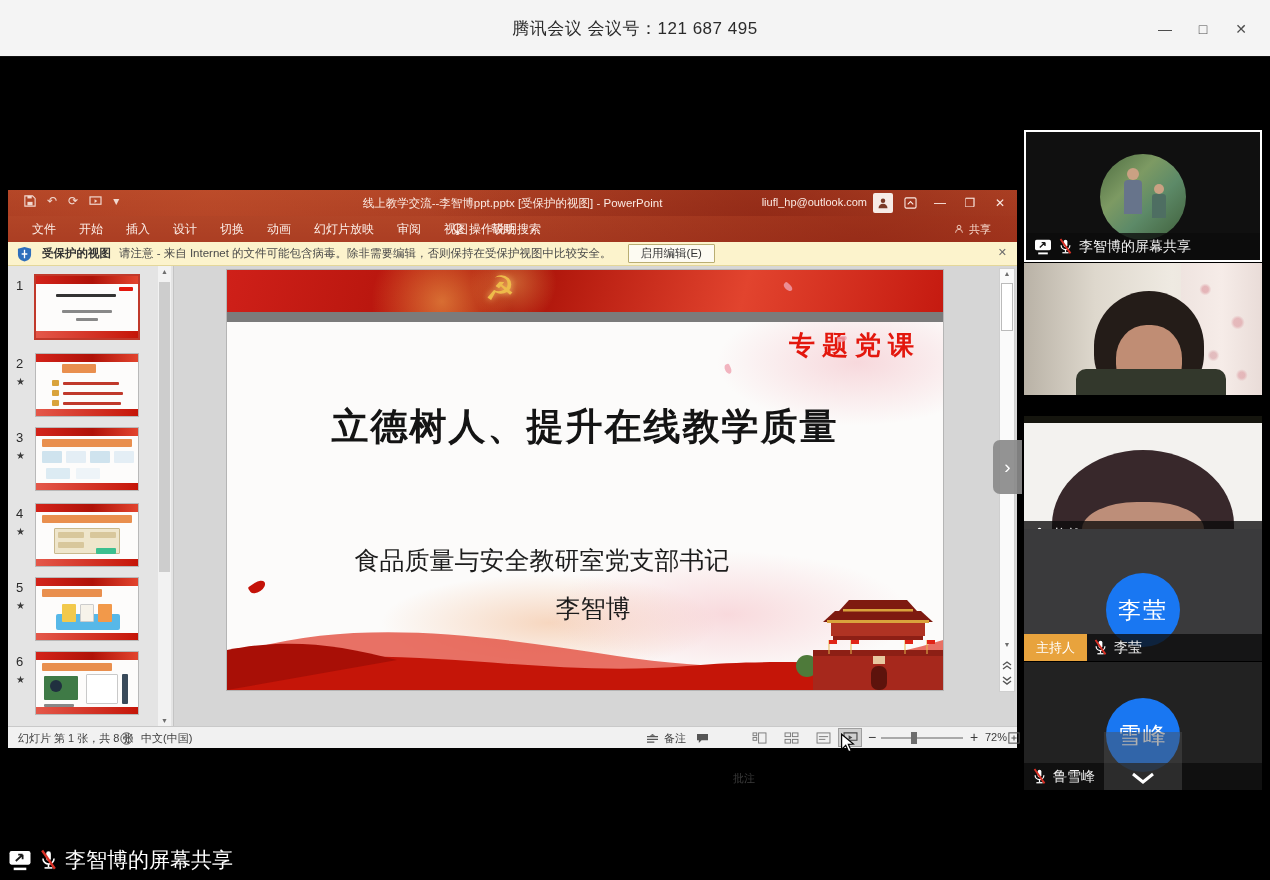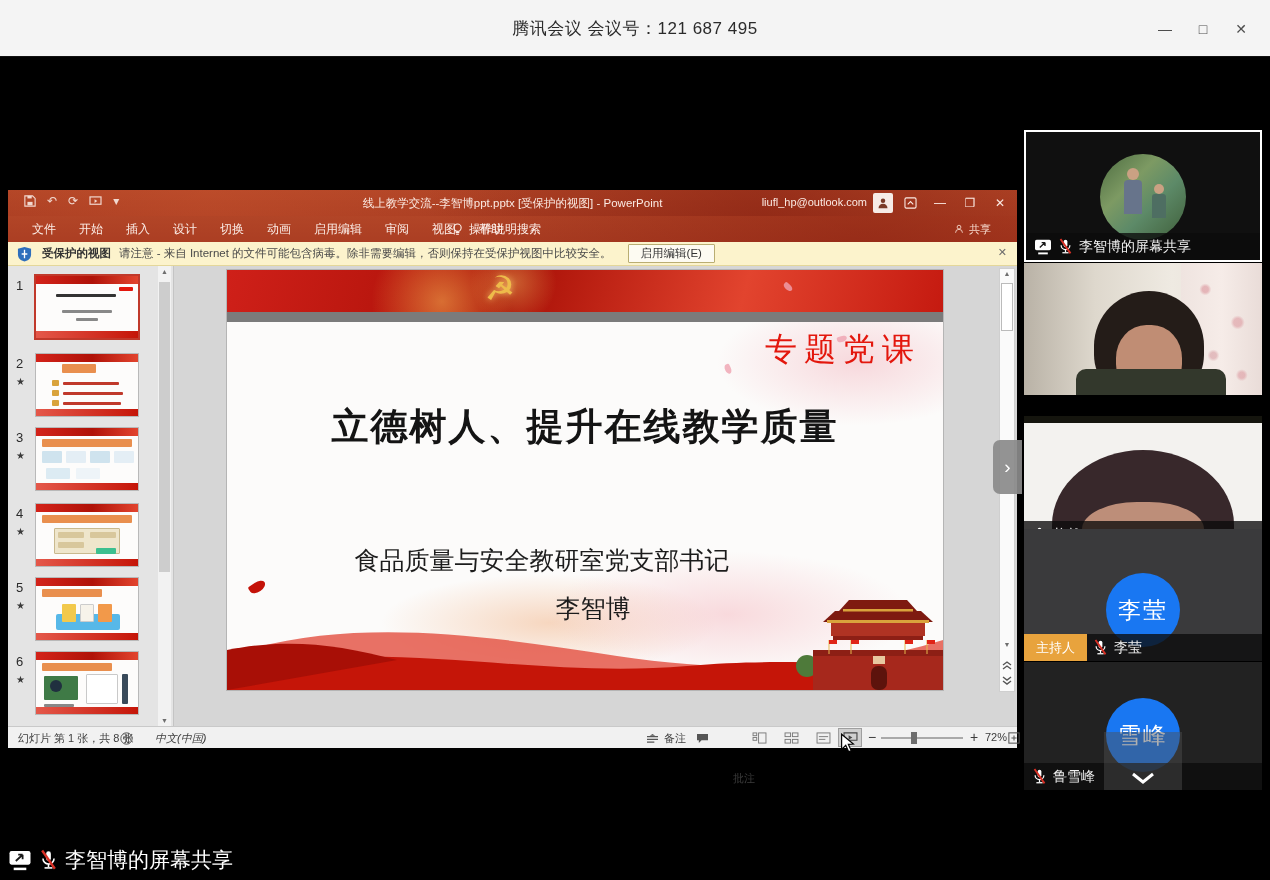--- a/index.html
+++ b/index.html
@@ -85,21 +85,21 @@
       radial-gradient(ellipse 240px 70px at 45% 84%, rgba(240,170,120,.45), transparent 70%);
     overflow:hidden; }
   #slide-band { position:absolute; left:0; top:0; width:100%; height:42px;
     background-image:
       radial-gradient(circle at 30% 75%, rgba(255,200,90,.5), transparent 14%),
       radial-gradient(circle at 40% 30%, rgba(255,215,110,.4), transparent 10%),
       linear-gradient(105deg,#cf2019 0%,#a80f06 40%,#e2442e 72%,#c51a10 100%); }
   #slide-emblem { position:absolute; left:36%; top:-2px; font-size:34px; color:#eebb4a;
     text-shadow:0 0 6px rgba(255,220,120,.8); }
   #slide-gray { position:absolute; left:0; top:42px; width:100%; height:10px; background:#7b7b7b; }
-  #slide-badge { position:absolute; right:22px; top:58px; font-size:32px; font-weight:normal;
+  #slide-badge { position:absolute; right:22px; top:58px; font-size:26px; font-weight:bold;
     color:#e3170d; letter-spacing:7px; font-family:"Liberation Serif", serif; }
   #slide-title { position:absolute; left:0; top:132px; width:100%; text-align:center;
     font-size:37px; font-weight:bold; color:#141414; letter-spacing:2px;
     font-family:"Liberation Serif", serif; }
   #slide-sub { position:absolute; left:115px; top:274px; width:400px; text-align:center;
     font-size:25px; color:#1c1c1c; font-family:"Liberation Serif", serif; }
   #slide-author { position:absolute; left:266px; top:322px; width:200px; text-align:center;
     font-size:25px; color:#1c1c1c; font-family:"Liberation Serif", serif; }
   .petal { position:absolute; background:#c41208; width:17px; height:10px;
     border-radius:2px 60% 60% 60%; transform:rotate(-35deg); }
@@ -245,21 +245,21 @@
     </div>
 
     <div id="ppt-ribbon">
       <div class="rtabs">
         <span class="rtab">文件</span>
         <span class="rtab">开始</span>
         <span class="rtab">插入</span>
         <span class="rtab">设计</span>
         <span class="rtab">切换</span>
         <span class="rtab">动画</span>
-        <span class="rtab">启用编辑</span>
+        <span class="rtab">幻灯片放映</span>
         <span class="rtab">审阅</span>
         <span class="rtab">视图</span>
         <span class="rtab">帮助</span>
       </div>
       <div class="tellme">
         <svg width="11" height="13" viewBox="0 0 12 14">
             <circle cx="6" cy="5" r="4" fill="none" stroke="#fceee8" stroke-width="1.2"></circle>
             <rect x="4" y="9.5" width="4" height="1.4" fill="#fceee8"></rect>
             <rect x="4.5" y="11.6" width="3" height="1.2" fill="#fceee8"></rect>
           </svg>
@@ -444,21 +444,21 @@
       </div>
     </div>
 
     <div id="ppt-status">
       <span class="st" style="left:10px;">幻灯片 第 1 张，共 8 张</span>
       <svg class="st" style="left:112px; top:5px;" width="13" height="13" viewBox="0 0 16 16">
           <circle cx="8" cy="8" r="7" fill="none" stroke="#555" stroke-width="1.2"></circle>
           <circle cx="8" cy="4.5" r="1.4" fill="#555"></circle>
           <path d="M4.5 7 h7 M8 7 v4 M8 11 l-2 3 M8 11 l2 3" stroke="#555" stroke-width="1.2" fill="none"></path>
         </svg>
-      <span class="st" style="left:147px;font-style:italic;">中文(中国)</span>
+      <span class="st" style="left:133px;">中文(中国)</span>
 
       <svg class="st" style="left:638px; top:6px;" width="13" height="11" viewBox="0 0 14 12">
           <path d="M1 4 h12 M1 7 h12 M1 10 h8" stroke="#555" stroke-width="1.2"></path>
           <path d="M7 1 l3 2 h-6 z" fill="#555"></path>
         </svg>
       <span class="st" style="left:656px;">备注</span>
       <svg class="st" style="left:688px; top:6px;" width="13" height="11" viewBox="0 0 14 12">
           <path d="M1 1 h12 v7 h-7 l-3 3 v-3 h-2 z" fill="#555"></path>
         </svg>
       <span class="st" style="left:725px;margin-top:40px;">批注</span>

